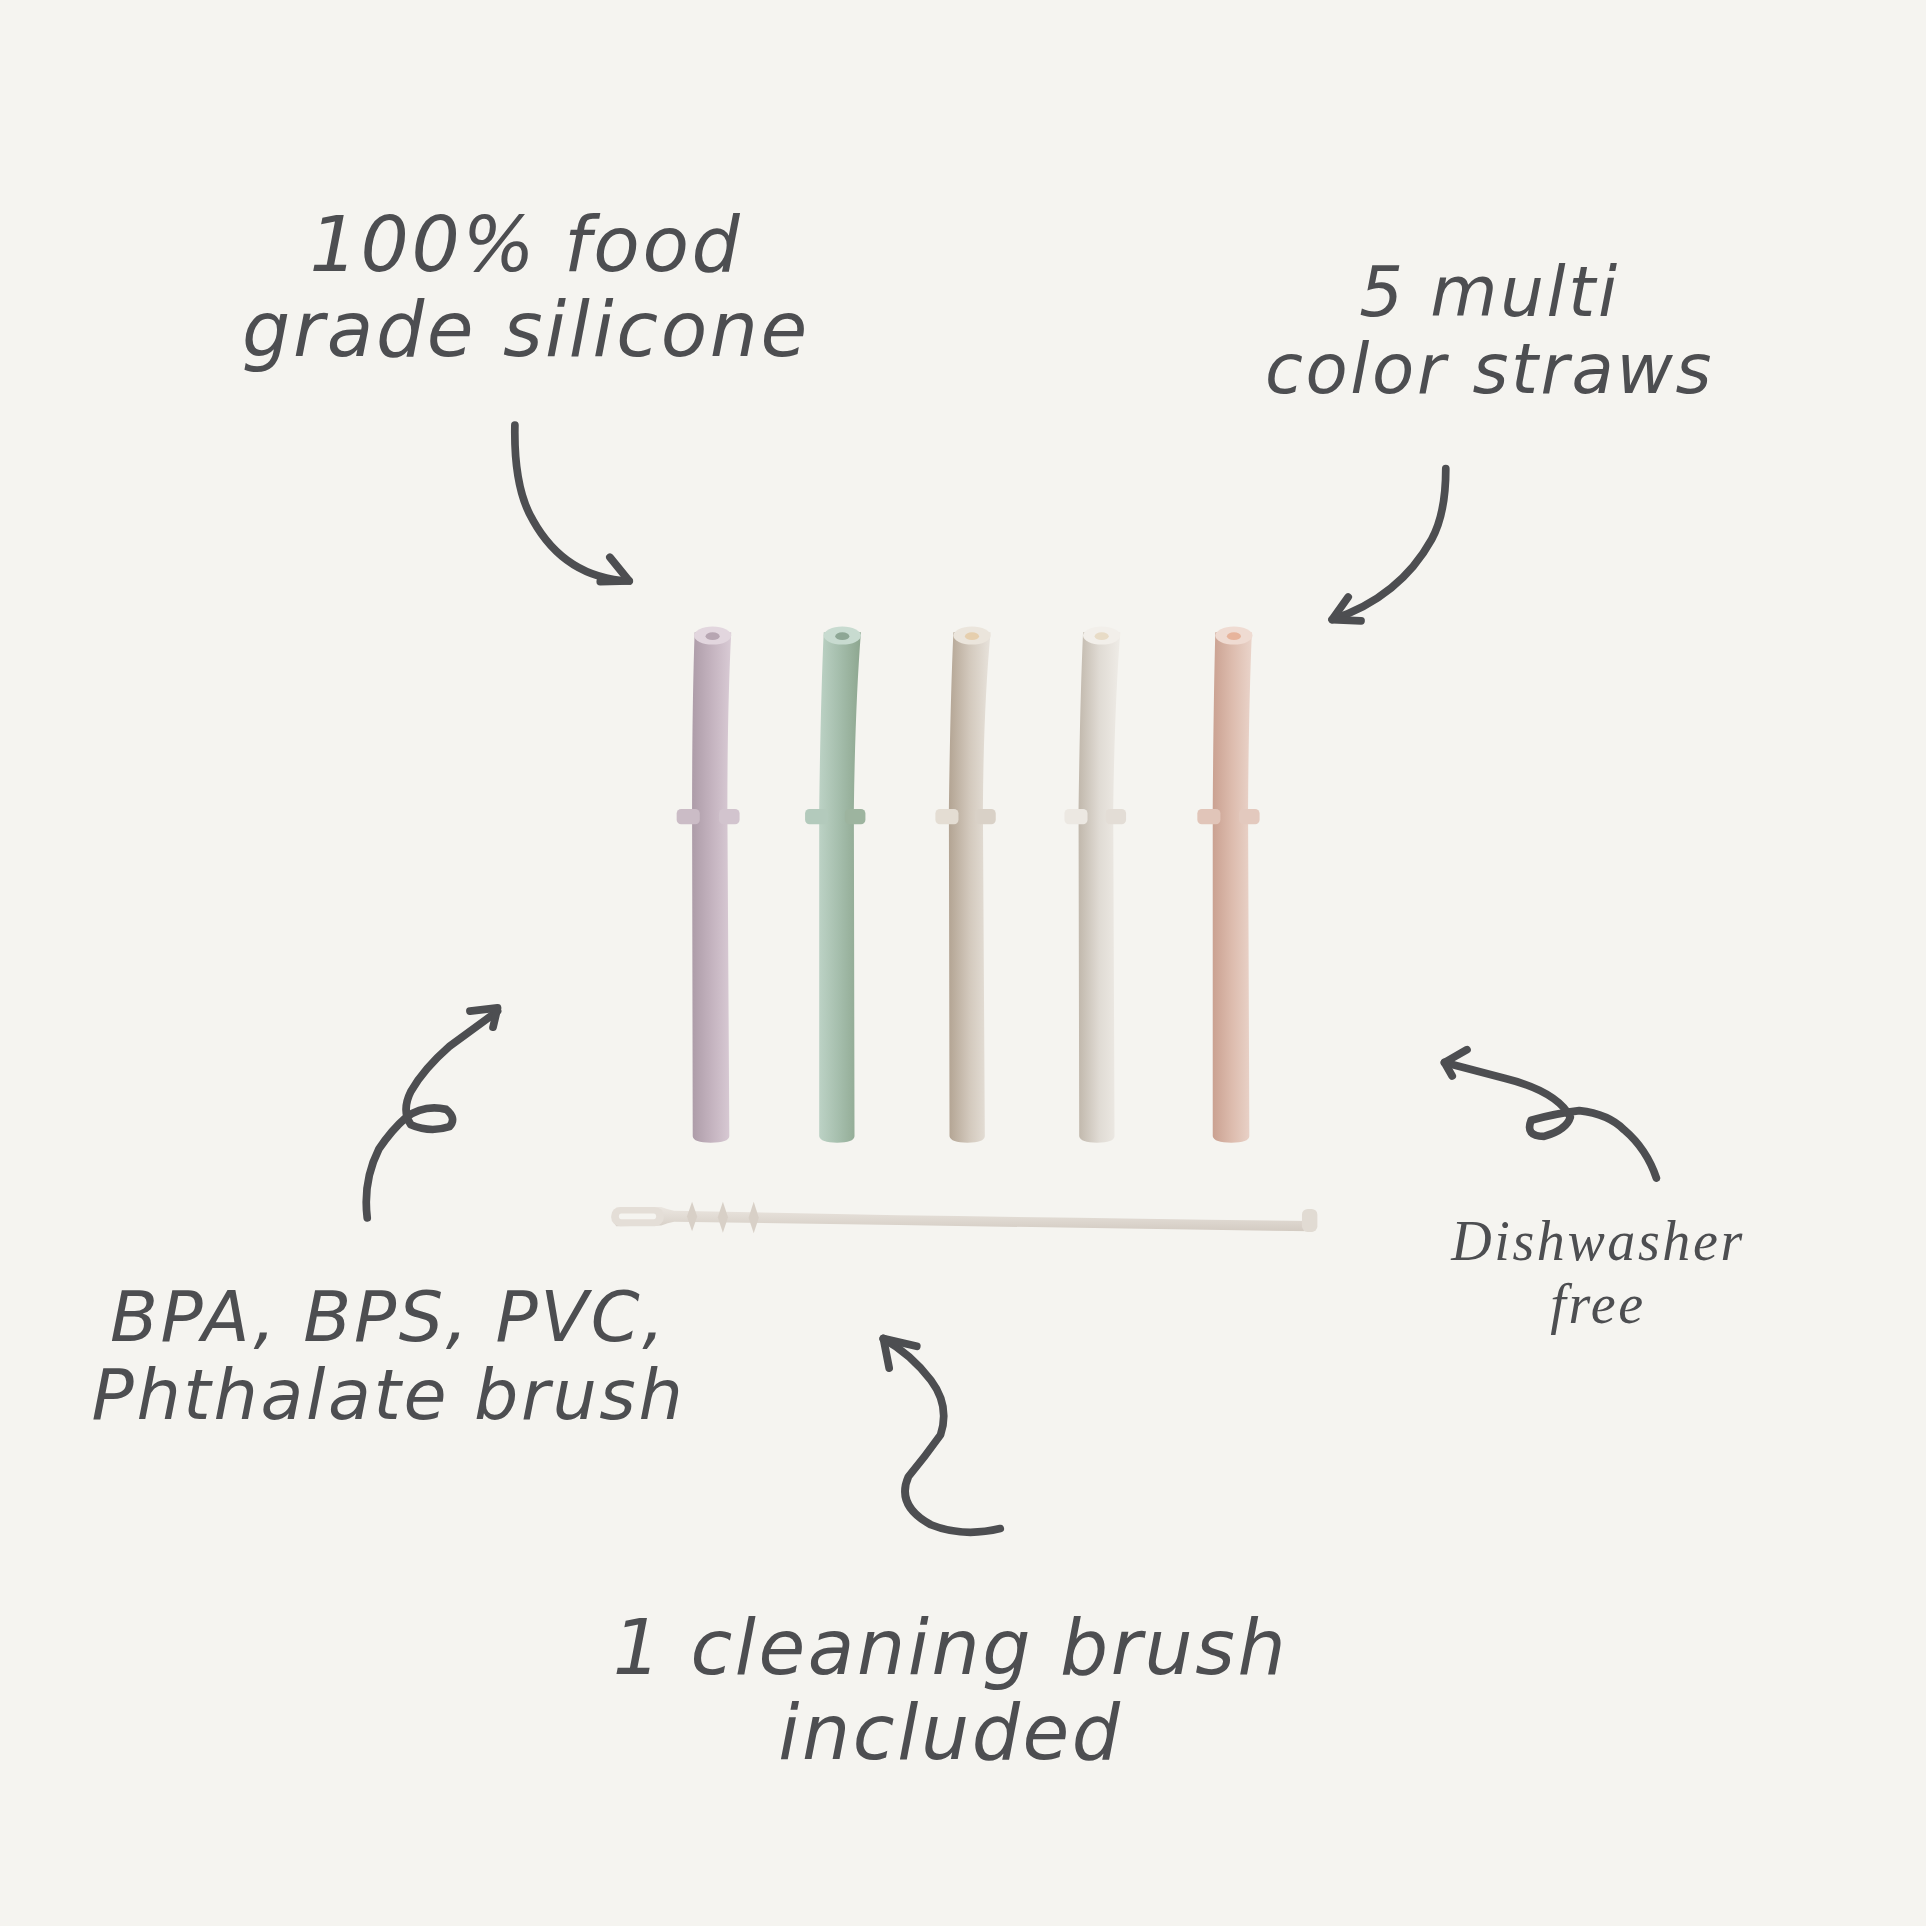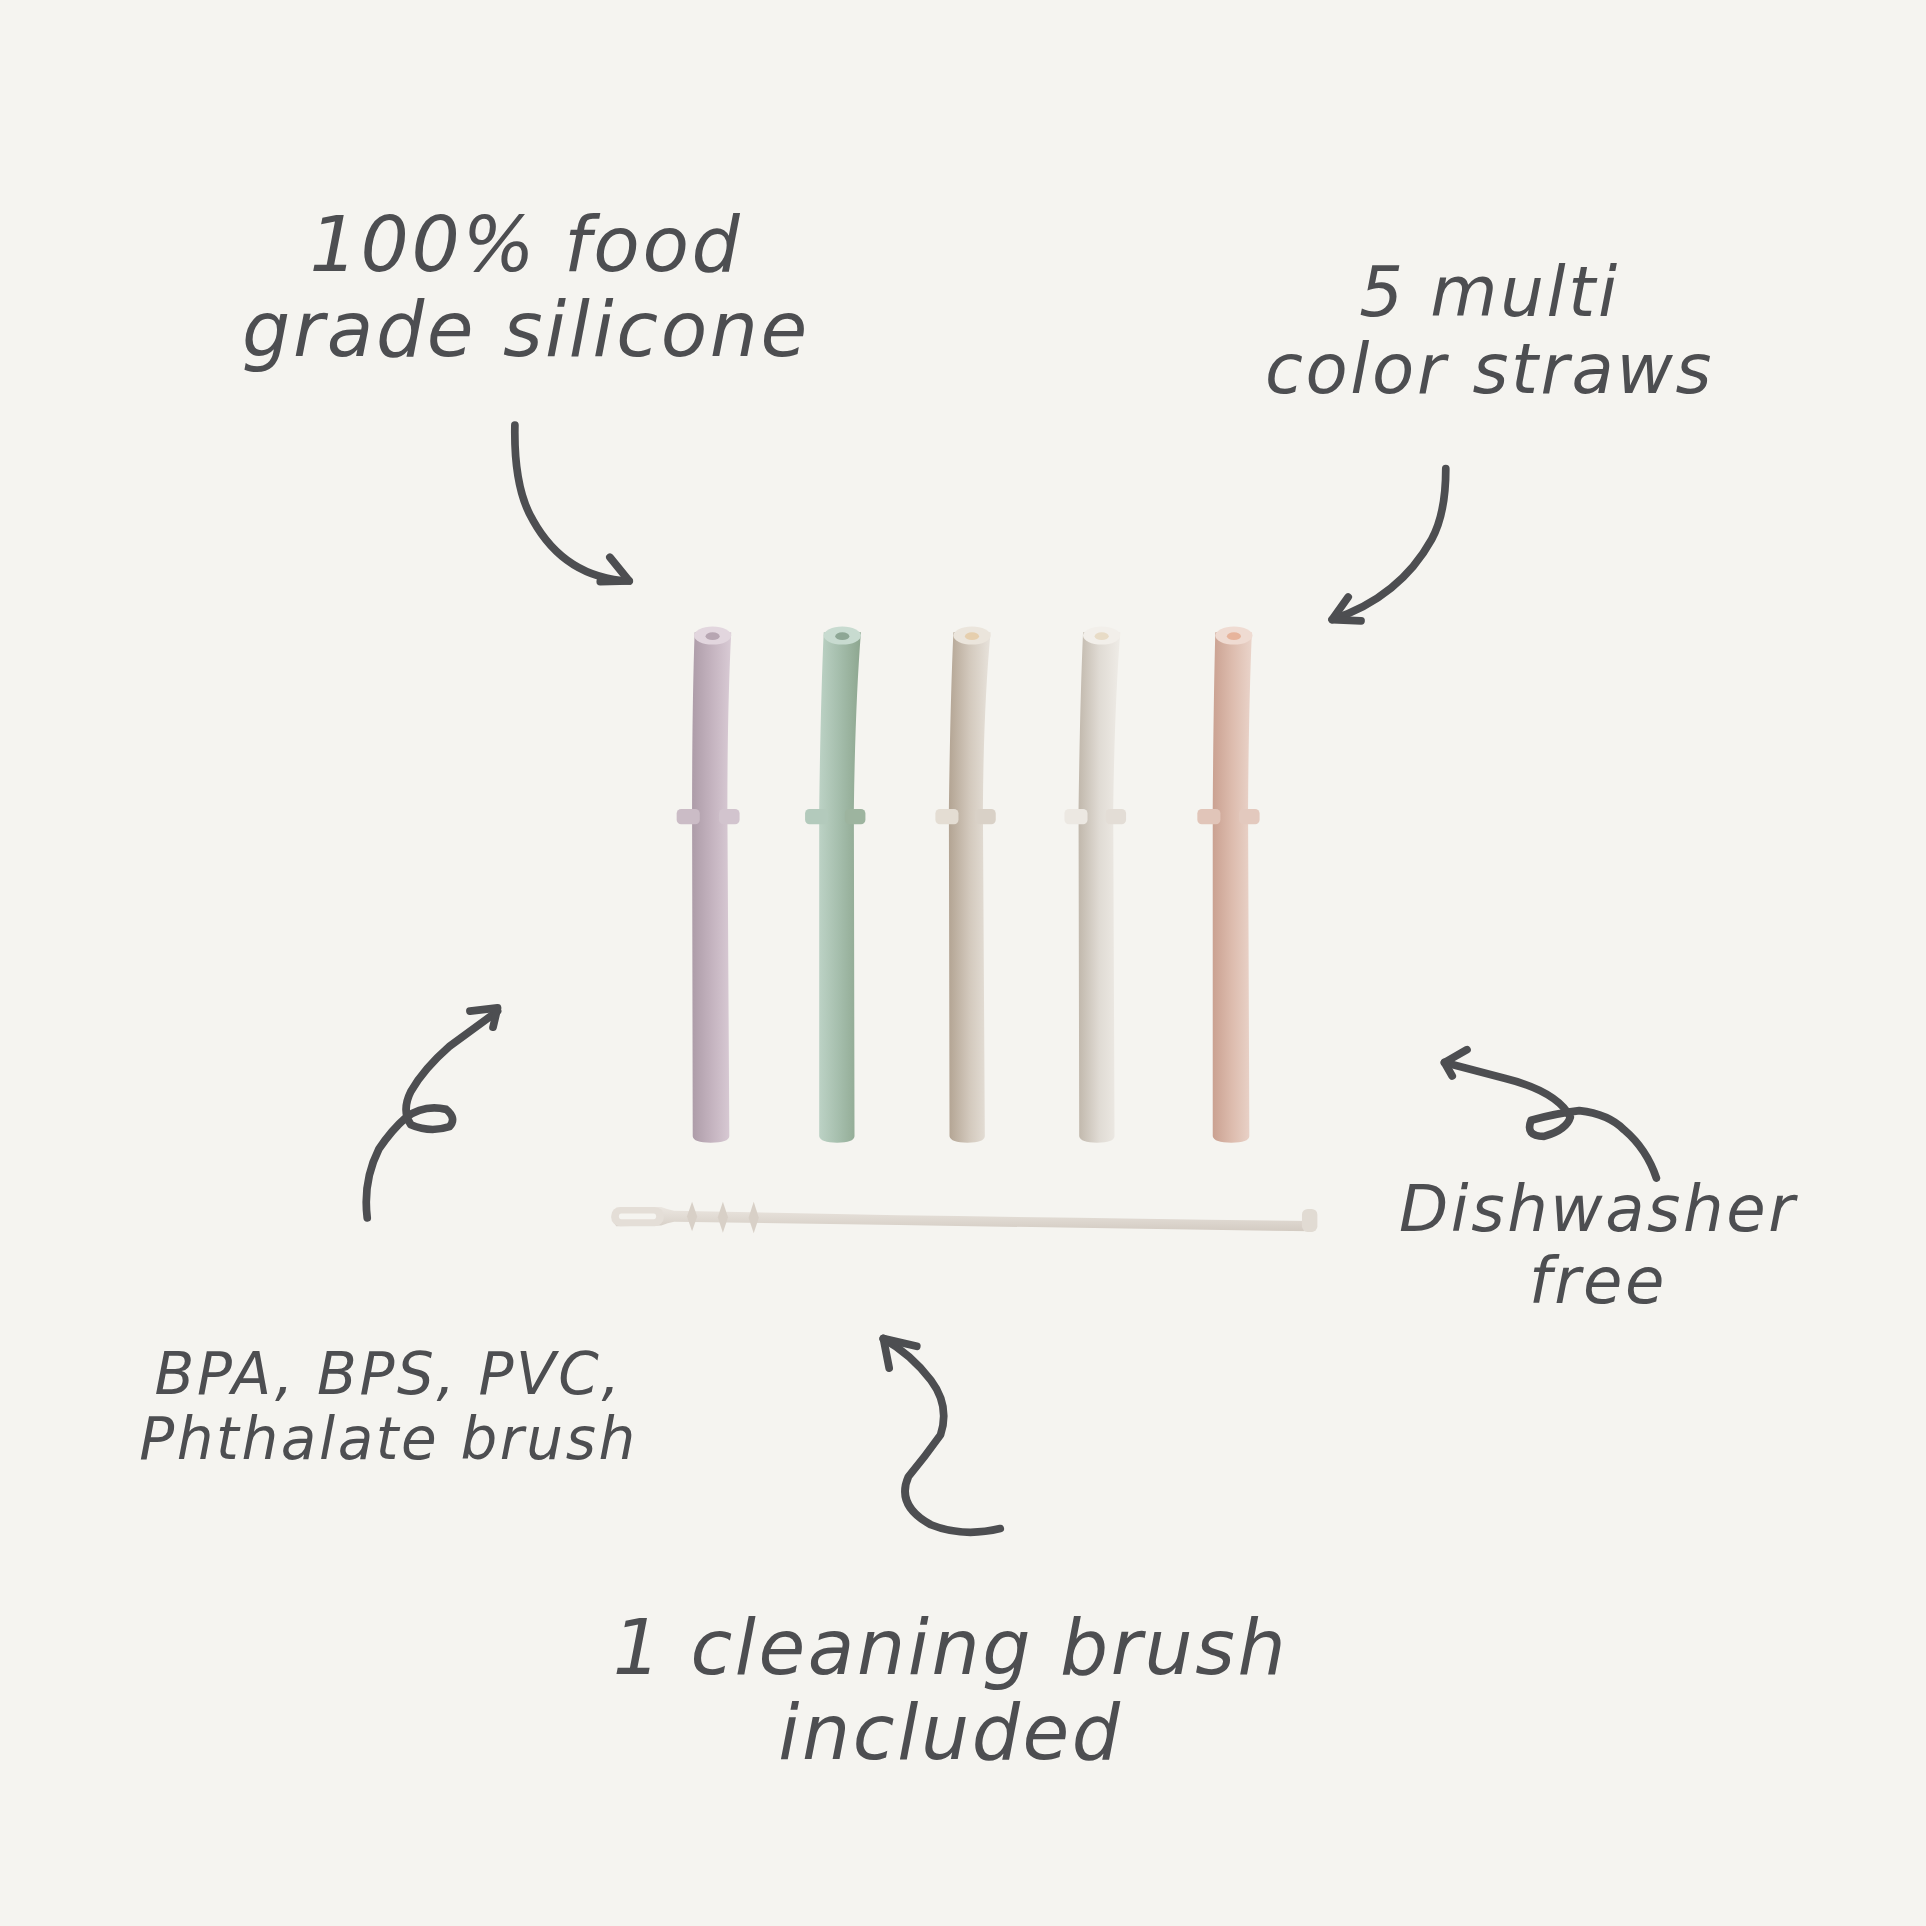--- a/index.html
+++ b/index.html
@@ -16,22 +16,22 @@
       font-family: "DejaVu Sans", sans-serif;
       font-weight: normal;
       color: #4d4e51;
       letter-spacing: 2.6px;
       line-height: 1.12;
       font-style: italic;
     }
     .label .line { display: block; white-space: nowrap; }
     #lbl-silicone { left: 218px; top: 202px; width: 616px; font-size: 76px; }
     #lbl-straws   { left: 1207px; top: 254px; width: 565px; font-size: 69px; }
-    #lbl-bpa      { left: 45px;  top: 1342px; width: 687px; font-size: 58px; }
-    #lbl-dish     { left: 1335px; top: 1174px; width: 526px; font-size: 64px; }
+    #lbl-bpa      { left: 45px;  top: 1278px; width: 687px; font-size: 70px; }
+    #lbl-dish     { left: 1335px; top: 1210px; width: 526px; font-size: 56px; font-family: Liberation Serif, serif; }
     #lbl-brush    { left: 604px; top: 1605px; width: 693px; font-size: 76px; text-align: center; }
 
     svg.overlay { position: absolute; left: 0; top: 0; }
     .arrow path { fill: none; stroke: #4d4e51; stroke-width: 12; stroke-linecap: round; stroke-linejoin: round; }
   </style>
 </head>
 <body>
 
 <div class="label" id="lbl-silicone">
   <span class="line">100% food</span>

